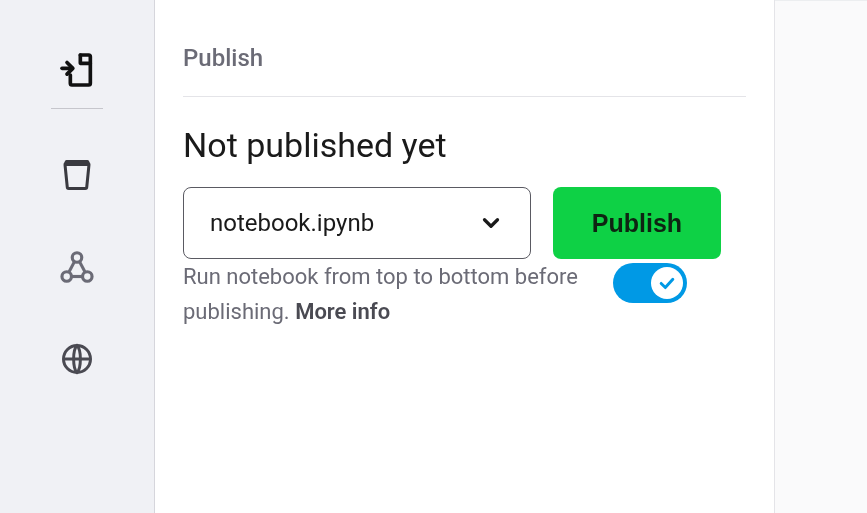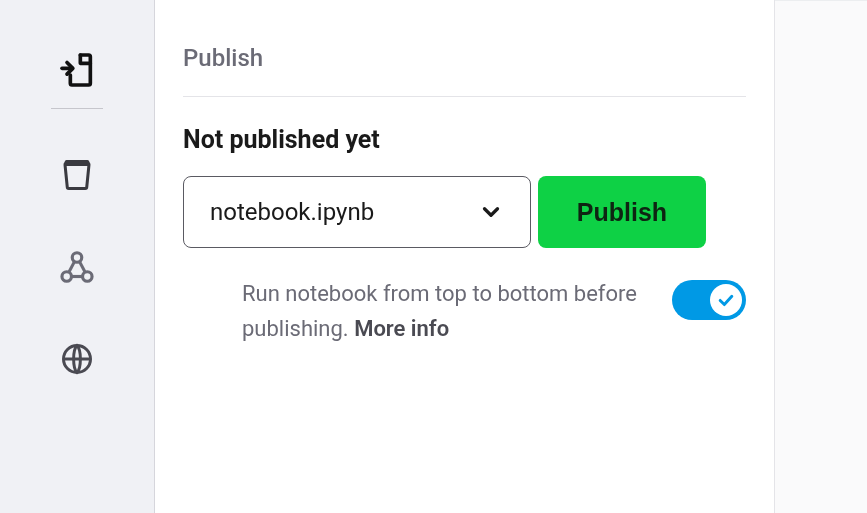--- a/index.html
+++ b/index.html
@@ -53,28 +53,28 @@
     }
     .panel-title {
       font-size: 24px;
       color: #6b6b76;
       font-weight: 500;
       padding-bottom: 24px;
       border-bottom: 1px solid #e4e4e8;
       margin-bottom: 28px;
     }
     .status-heading {
-      font-size: 25px;
-      font-weight: 700;
+      font-size: 34px;
+      font-weight: 400;
       color: #1a1a1a;
       margin-bottom: 22px;
     }
     .row {
       display: flex;
-      gap: 7px;
+      gap: 22px;
       align-items: stretch;
     }
     .select {
       flex: 0 0 348px;
       height: 72px;
       border: 1.5px solid #5a5a62;
       border-radius: 8px;
       display: flex;
       align-items: center;
       justify-content: space-between;
@@ -89,24 +89,23 @@
       height: 72px;
       border: none;
       border-radius: 8px;
       background: #0ed145;
       color: #0e2412;
       font-size: 25px;
       font-weight: 600;
       cursor: pointer;
     }
     .helper {
-      margin-top: 28px;
       display: flex;
       align-items: flex-start;
-      justify-content: flex-end;
+      justify-content: flex-start;
       gap: 30px;
     }
     .helper-text {
       font-size: 22px;
       color: #6b6b76;
       line-height: 1.6;
       max-width: 400px;
     }
     .helper-text .more {
       color: #4a4a52;

